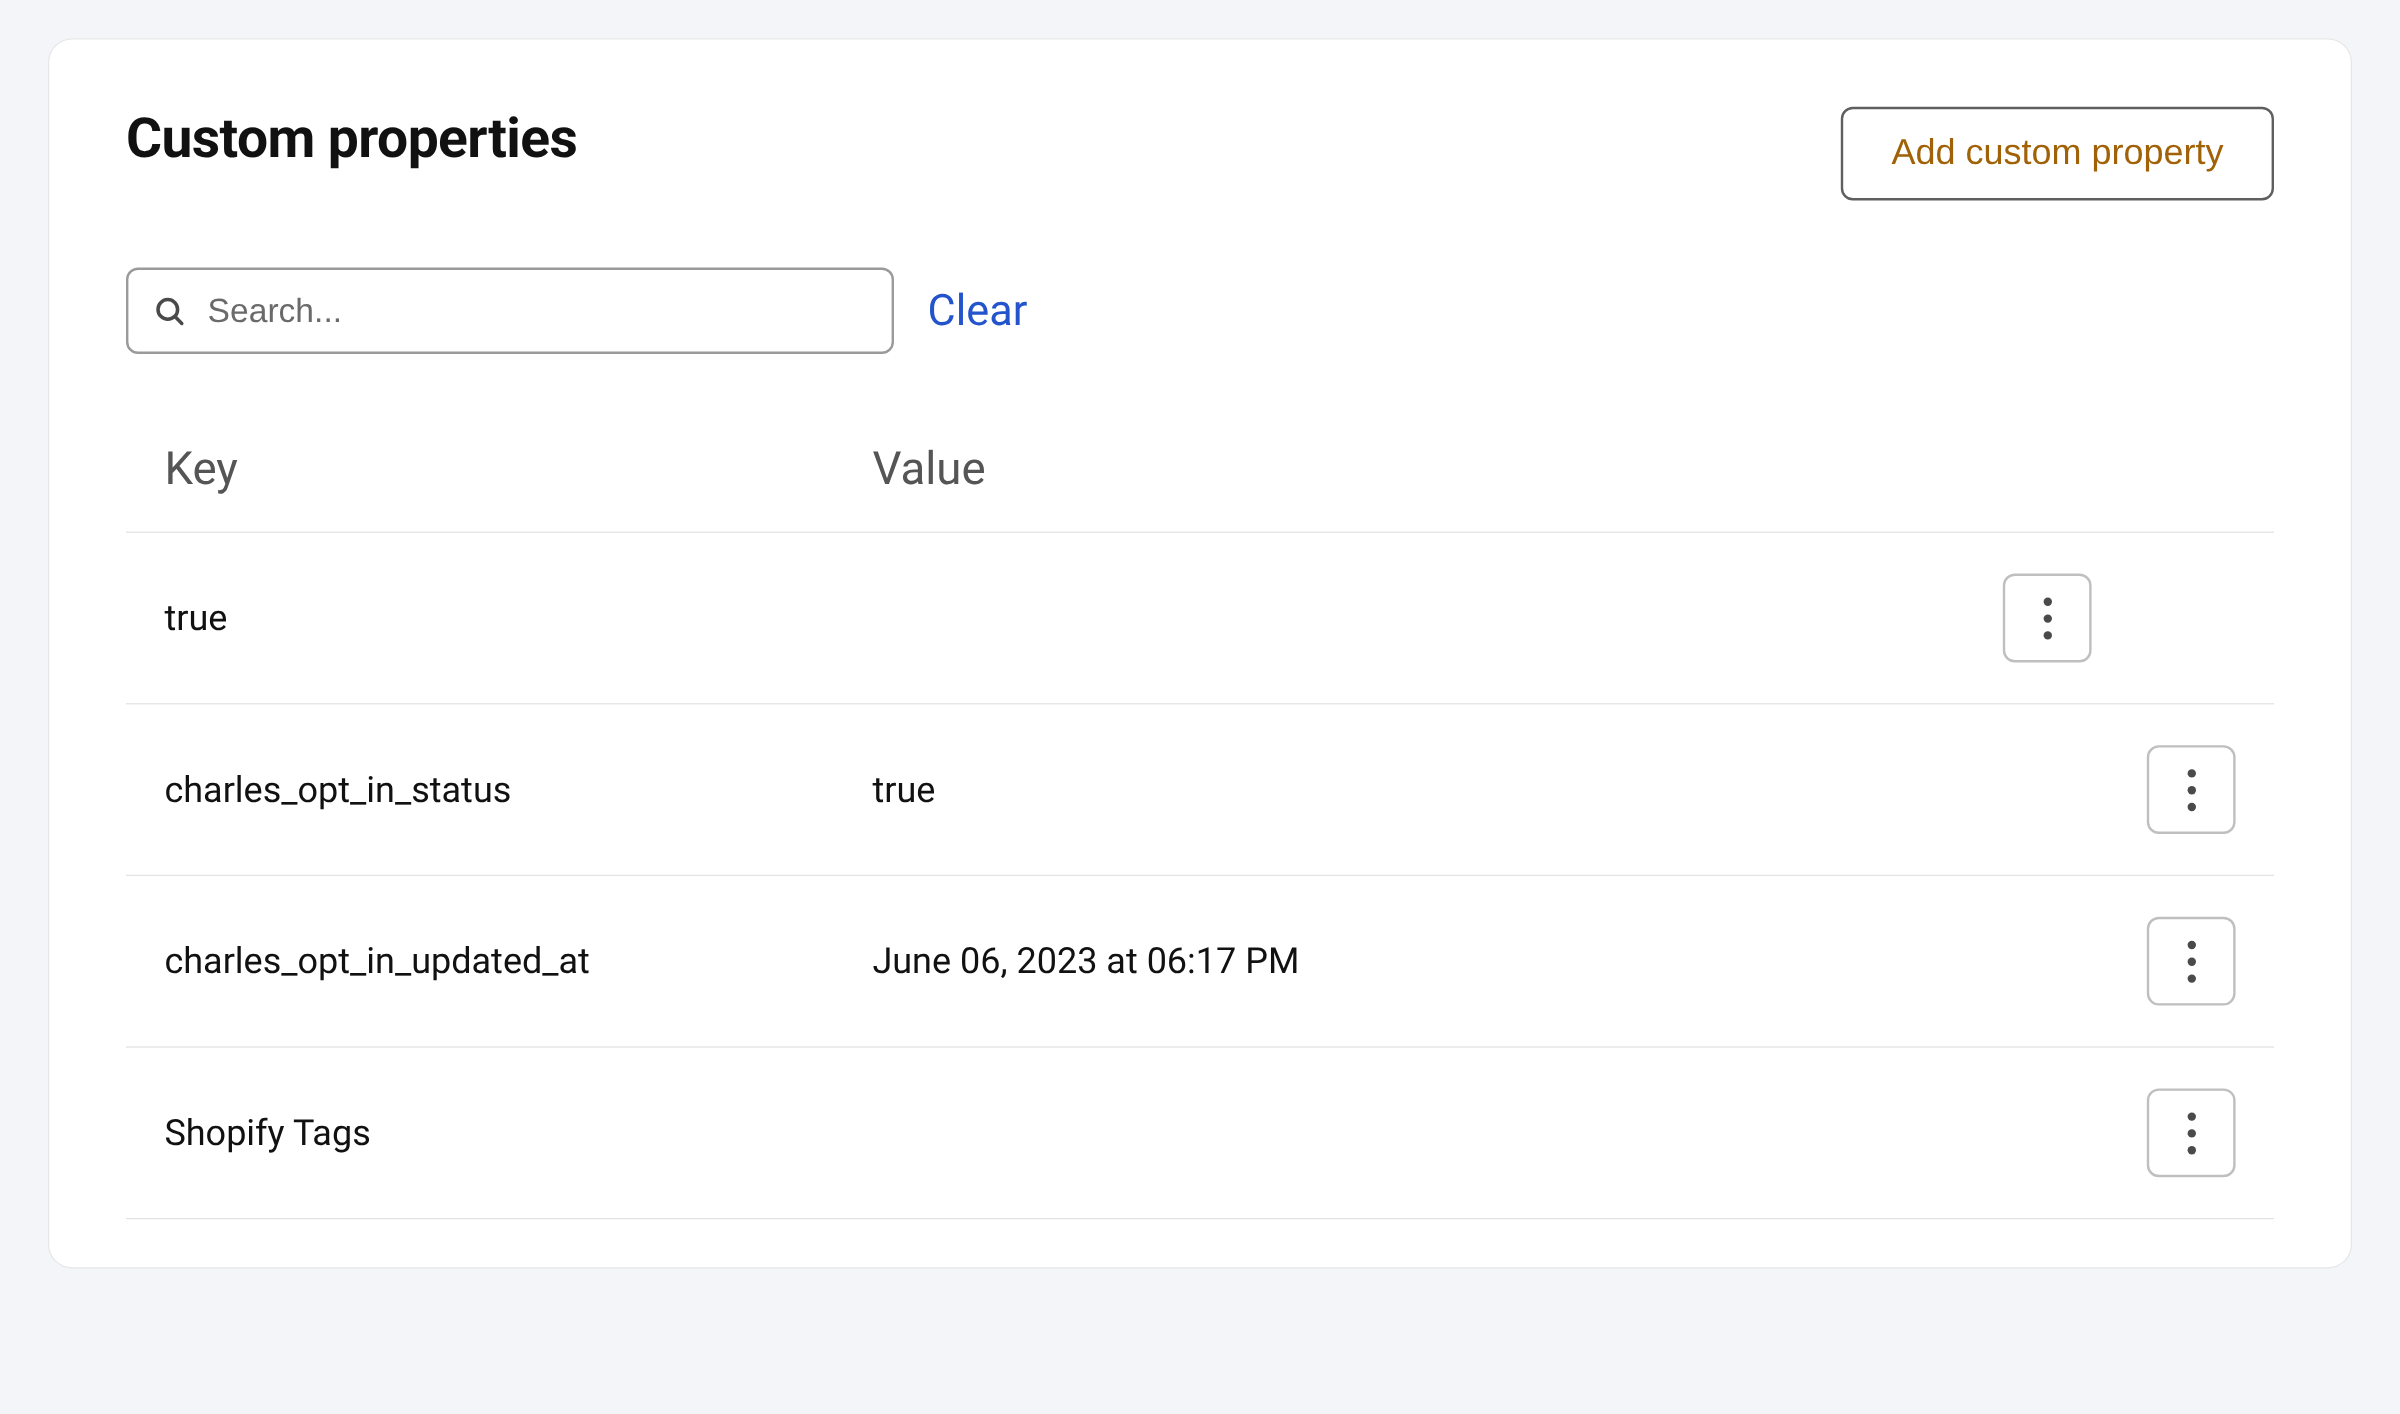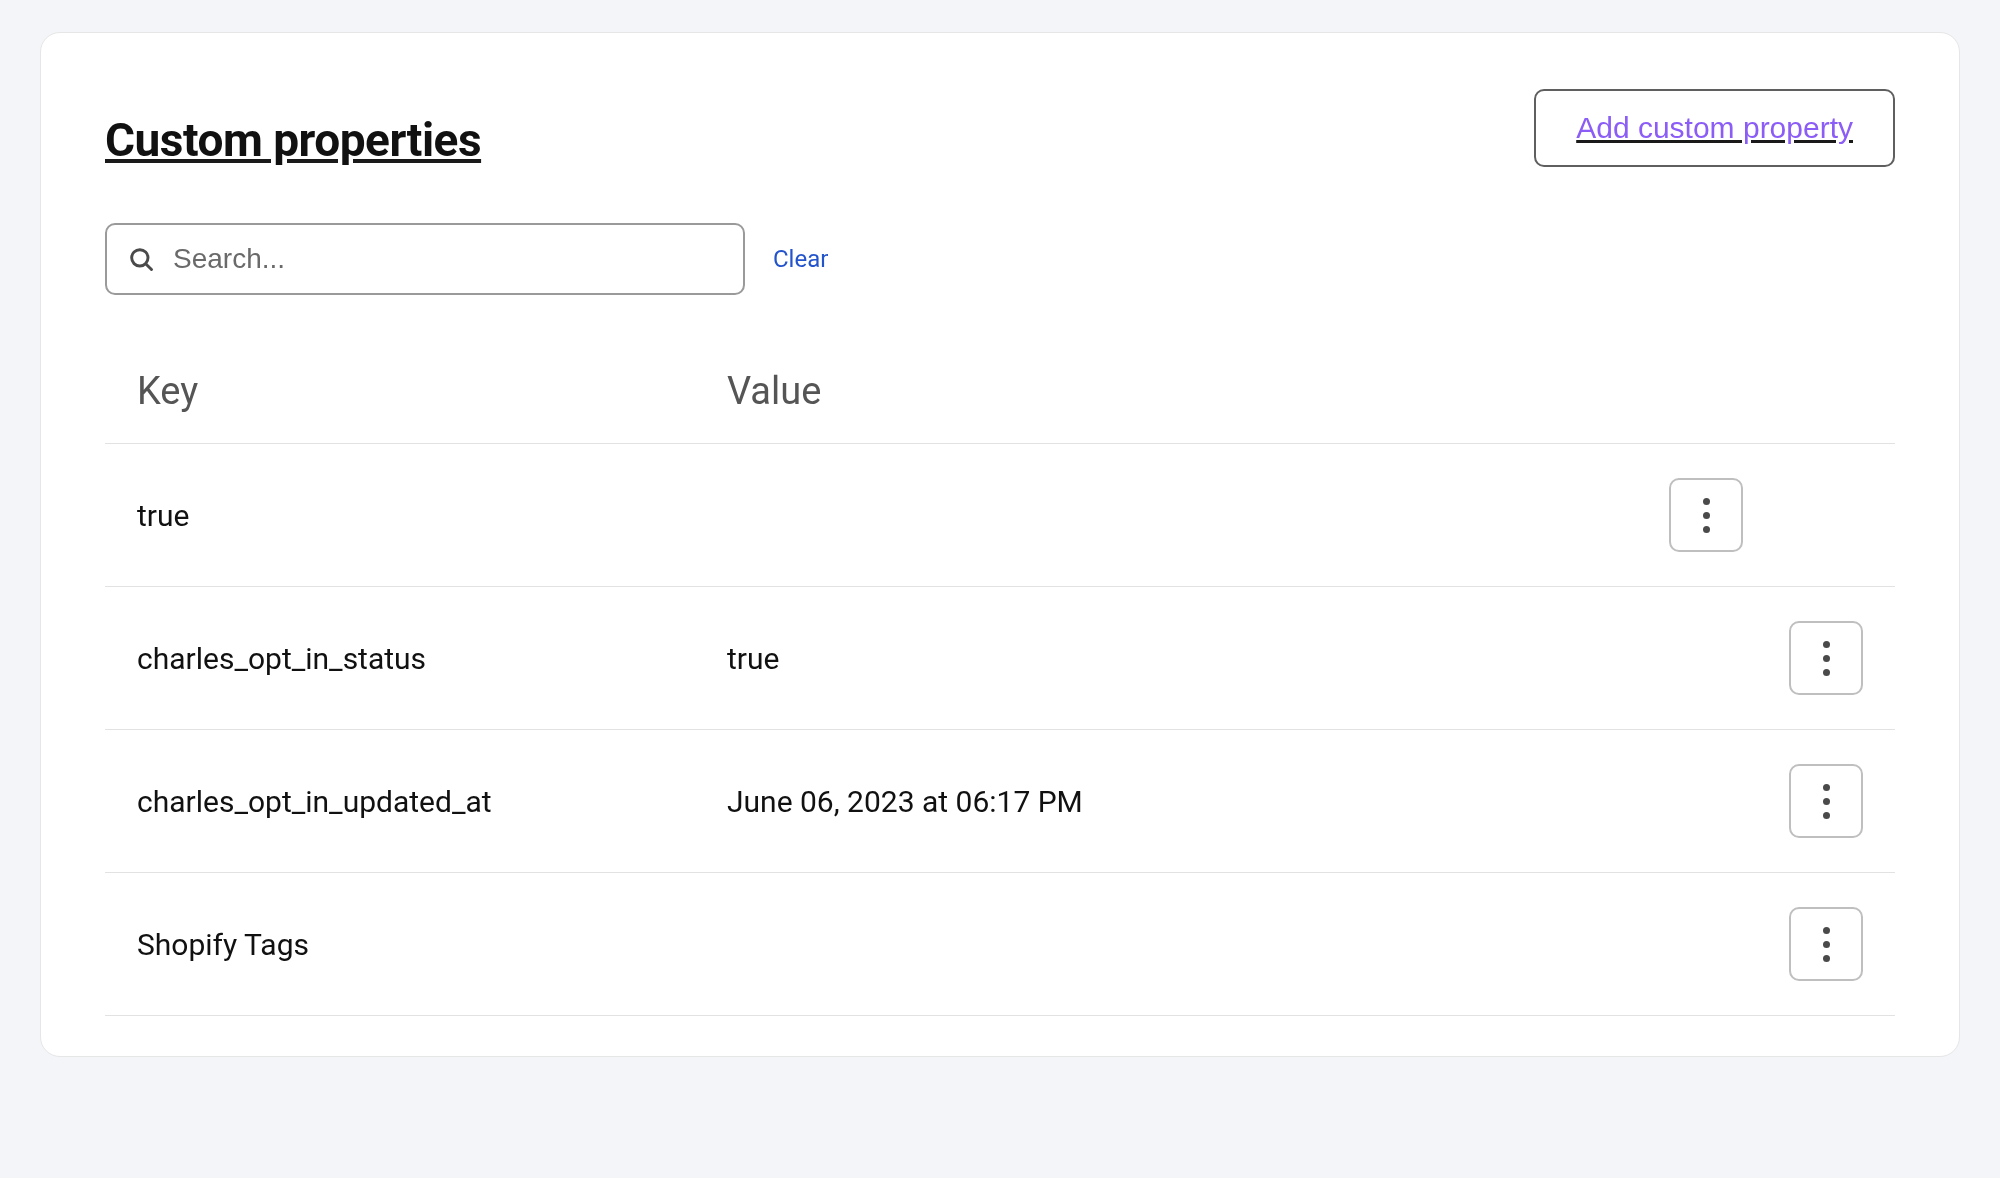--- a/index.html
+++ b/index.html
@@ -14,38 +14,37 @@
       background: #ffffff;
       border: 1px solid #e6e6e6;
       border-radius: 20px;
       padding: 56px 64px 40px 64px;
       max-width: 1920px;
       margin: 0 auto;
     }
     .card-header {
       display: flex;
       justify-content: space-between;
-      align-items: flex-end;
+      align-items: flex-start;
       margin-bottom: 56px;
-      text-decoration: underline;
     }
     .card-title {
       font-size: 46px;
       font-weight: 700;
       letter-spacing: -0.5px;
       color: #111;
     }
     .add-btn {
       background: #ffffff;
       border: 2px solid #5f5f5f;
       border-radius: 10px;
       padding: 22px 40px;
       font-size: 30px;
       font-weight: 500;
-      color: #8b5cf6;
+      color: #a16207;
       cursor: pointer;
       line-height: 1;
     }
     .search-row {
       display: flex;
       align-items: center;
       gap: 28px;
       margin-bottom: 56px;
     }
     .search-wrap {
@@ -65,21 +64,21 @@
       width: 100%;
       padding: 18px 20px 18px 66px;
       font-size: 28px;
       border: 2px solid #9a9a9a;
       border-radius: 10px;
       outline: none;
       color: #111;
     }
     .search-input::placeholder { color: #6a6a6a; }
     .clear-link {
-      font-size: 24px;
+      font-size: 36px;
       color: #2454cc;
       cursor: pointer;
       font-weight: 400;
     }
     .table { width: 100%; }
     .thead, .trow {
       display: grid;
       grid-template-columns: 590px 1fr 120px;
       align-items: center;
       padding: 34px 32px;

